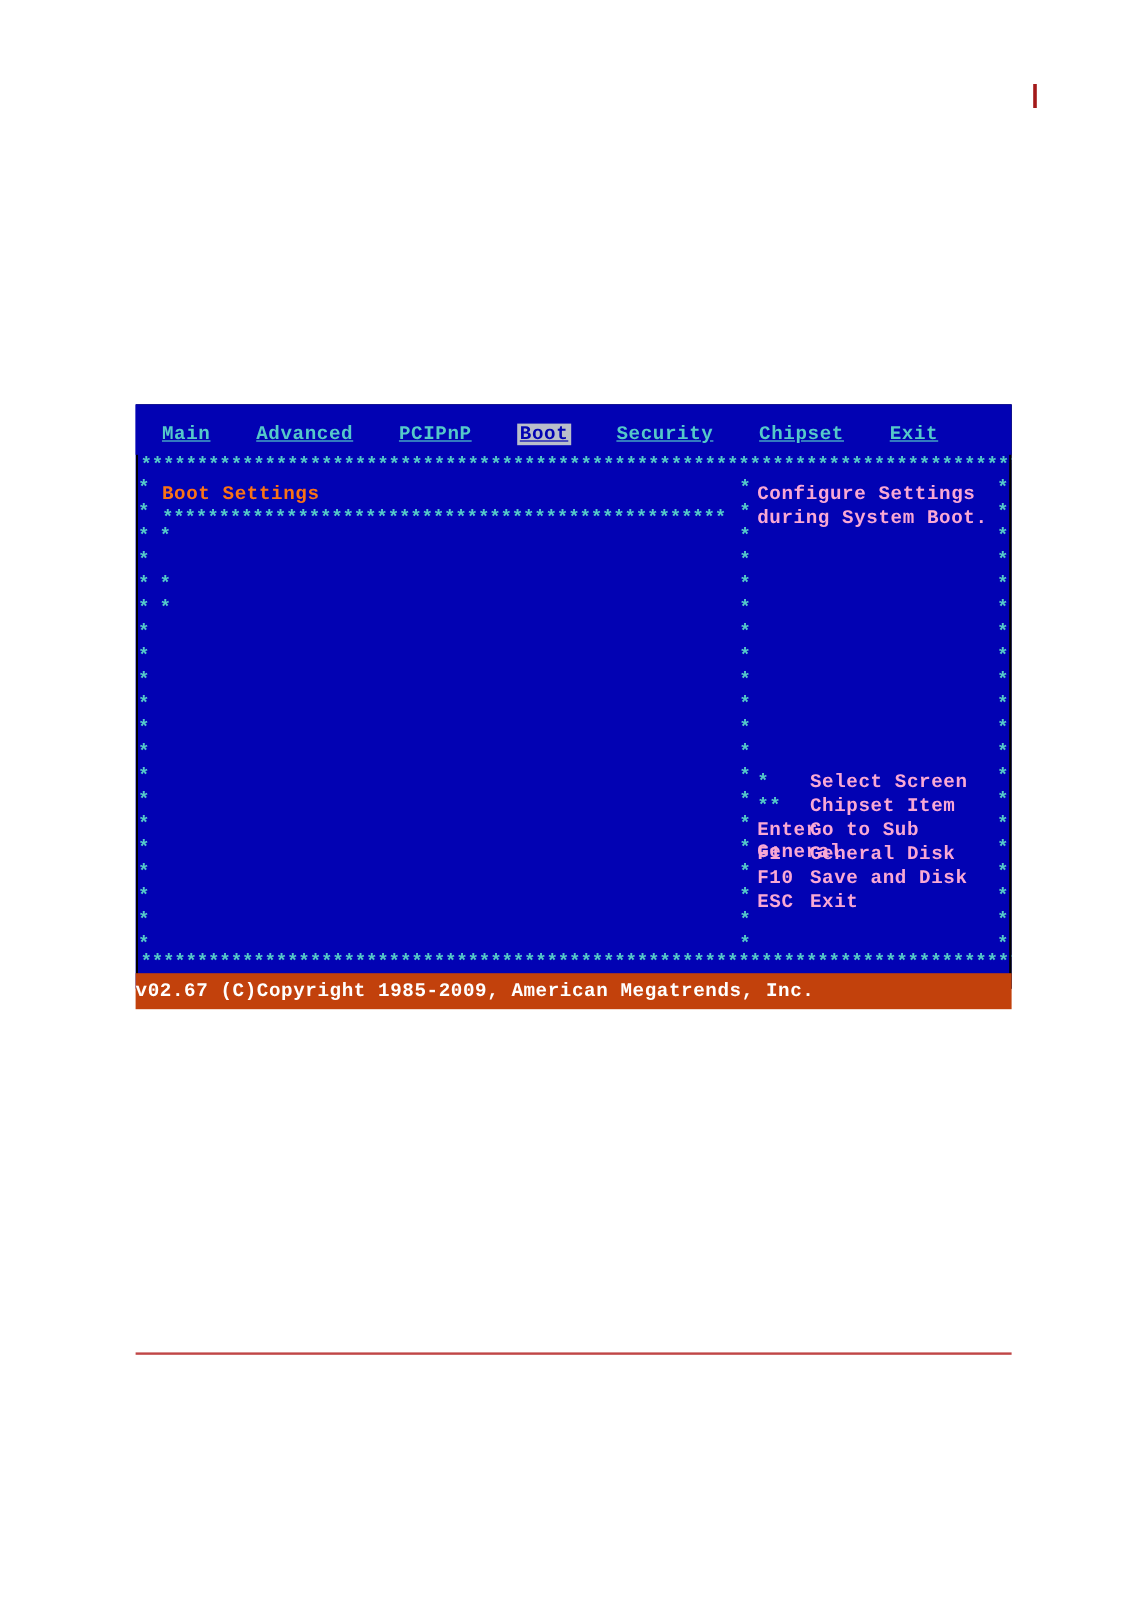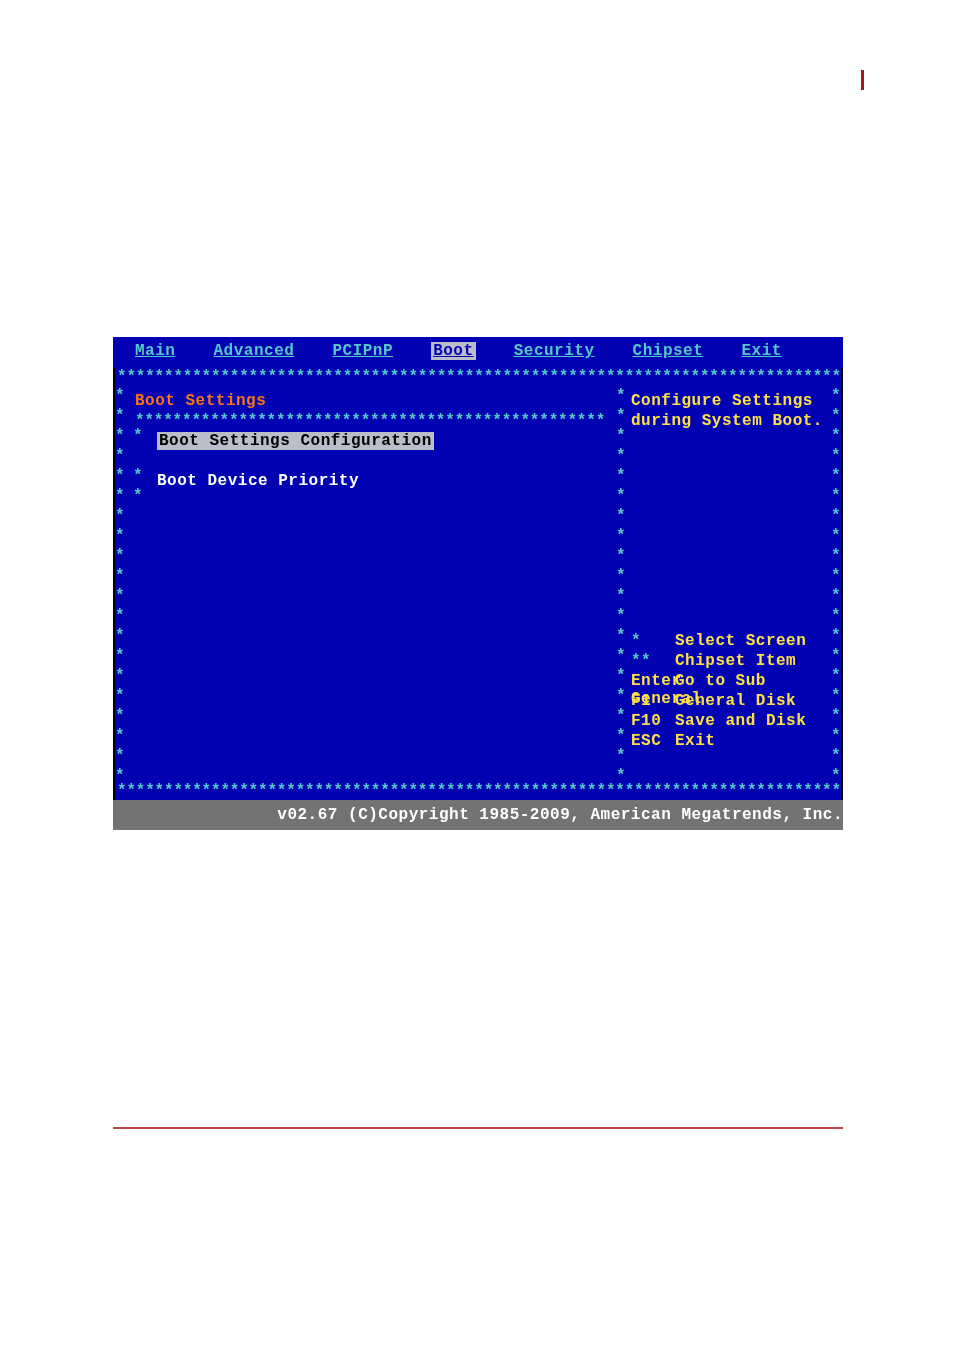--- a/index.html
+++ b/index.html
@@ -8,51 +8,51 @@
   .red-cursor{position:absolute;right:90px;top:70px;width:3px;height:20px;background:#a31919}
   
   .bios{
     position:absolute;left:113px;top:337px;width:730px;height:487px;
     background:#0202b3;color:#fff;font-size:16px;line-height:18px;
     font-weight:bold;letter-spacing:.5px;
     box-shadow:0 0 0 2px #000 inset;
   }
   .menubar{
     position:relative;height:26px;background:#0202b3;
-    padding:5px 10px 0 22px;white-space:nowrap;font-weight:bold
+    padding:16px 10px 0 22px;white-space:nowrap;font-weight:bold
   }
   .menubar span{color:#55c9c9;margin-right:28px;text-decoration:underline;display:inline-block}
   .menubar span.active{background:#b9beca;color:#0202b3;padding:0 2px;text-decoration:underline}
   .stars{
     color:#55c9c9;font-size:16px;white-space:nowrap;overflow:hidden;
     font-family:"Courier New",monospace;letter-spacing:-.2px;padding:0 4px
   }
   .body{position:relative;height:396px}
   .left{
     position:absolute;left:0;top:0;width:500px;height:100%;
     padding:6px 0 0 10px;color:#55c9c9
   }
   .divider-stars{
     position:absolute;left:500px;top:0;height:100%;width:16px;
     color:#55c9c9;font-size:16px;line-height:20px;text-align:center;overflow:hidden
   }
   .right{
     position:absolute;right:0;top:0;width:212px;height:100%;
     padding-top:6px;color:#55c9c9
   }
-  .right-text{color:#fde047}
+  .right-text{color:#f9a8d4}
   .title{color:#f97316;margin-left:12px}
   .item{color:#fff;margin-left:34px}
   .item.hl{background:#b9beca;color:#000;display:inline;padding:0 2px}
   .left .star-col{position:absolute;left:2px;top:0;height:100%;color:#55c9c9;line-height:20px}
   .left .star-col2{position:absolute;left:20px;top:40px;height:74px;color:#55c9c9;line-height:20px}
   .line{height:20px}
   .right .star-r{position:absolute;right:2px;top:0;height:100%;color:#55c9c9;line-height:20px}
   .footer{
-    position:relative;background:#737373;color:#fff;text-align:right;
+    position:relative;background:#c2410c;color:#fff;text-align:left;
     padding:6px 0 6px 0
   }
   .substars{color:#55c9c9;margin-left:12px;letter-spacing:-.2px}
   .key-col{display:inline-block;width:44px}
   
   .red-rule{
     position:absolute;left:113px;width:730px;top:1127px;height:0;
     border-top:2px solid #c04646
   }
 </style>
@@ -79,23 +79,21 @@
 
     <div class="body">
 
       <div class="left menu-inner-right">
 
         <div class="star-col">*<br>*<br>*<br>*<br>*<br>*<br>*<br>*<br>*<br>*<br>*<br>*<br>*<br>*<br>*<br>*<br>*<br>*<br>*<br>*</div>
         <div class="star-col2">*<br><br>*<br>*</div>
 
         <div class="line"><span class="title">Boot Settings</span></div>
         <div class="line substars">**************************************************</div>
-        <div class="line"><span class="item hl">Boot Settings Configuration</span></div>
         <div class="line"></div>
-        <div class="line"><span class="item">Boot Device Priority</span></div>
       </div>
 
       <div class="divider-stars">*<br>*<br>*<br>*<br>*<br>*<br>*<br>*<br>*<br>*<br>*<br>*<br>*<br>*<br>*<br>*<br>*<br>*<br>*<br>*</div>
 
       <div class="right">
         <div class="star-r">*<br>*<br>*<br>*<br>*<br>*<br>*<br>*<br>*<br>*<br>*<br>*<br>*<br>*<br>*<br>*<br>*<br>*<br>*<br>*</div>
 
         <div class="line"><span class="right-text">Configure Settings</span></div>
         <div class="line"><span class="right-text">during System Boot.</span></div>
         <div class="line"></div>

